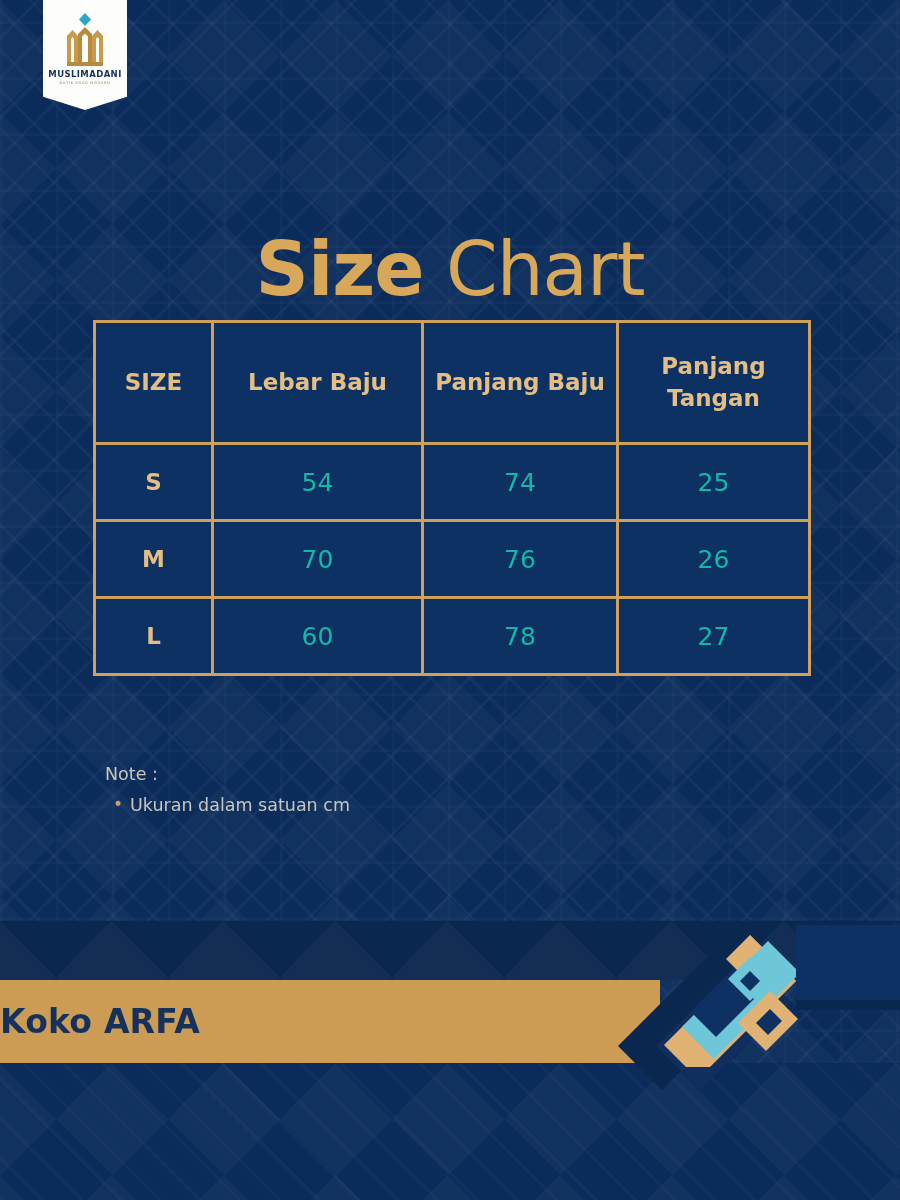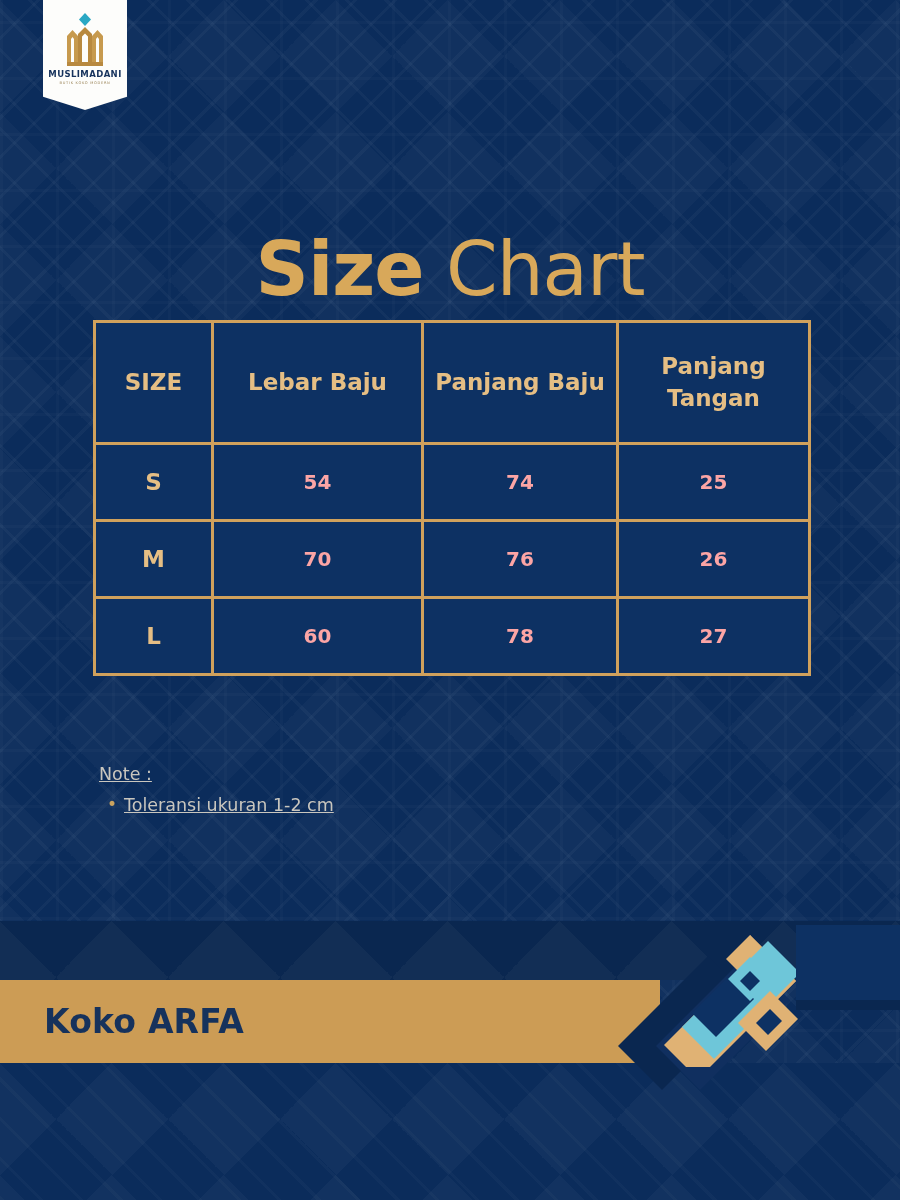--- a/index.html
+++ b/index.html
@@ -121,44 +121,43 @@
   .size-table th {
     height: 122px;
     font-size: 23px;
     font-weight: bold;
     color: #E5BE84;
     line-height: 1.35;
     padding: 4px 6px;
   }
   .size-table td {
     height: 77px;
-    font-size: 20px;
-    color: #fca5a5;
-    font-weight: bold;
+    font-size: 25px;
+    color: #14b8a6;
+    font-weight: normal;
   }
   .size-table td.size-key {
     font-size: 23px;
     font-weight: bold;
     color: #E5BE84;
   }
   .col-size   { width: 118px; }
   .col-lebar  { width: 210px; }
   .col-pbaju  { width: 195px; }
   .col-ptangan{ width: 192px; }
 
   
   .notes {
     position: absolute;
-    left: 99px;
+    left: 105px;
     top: 760px;
     z-index: 4;
     color: #C9C6BE;
     font-size: 17.5px;
     line-height: 1.65;
-    text-decoration: underline;
   }
   .notes-title { margin-bottom: 2px; }
   .notes ul { list-style: none; }
   .notes li { position: relative; padding-left: 25px; }
   .notes li::before {
     content: "\2022";
     position: absolute;
     left: 8px;
     top: -1px;
     color: #C9A25F;
@@ -190,21 +189,20 @@
   .gold-banner {
     position: absolute;
     left: 0;
     top: 980px;
     width: 660px;
     height: 83px;
     background: #CC9C55;
     z-index: 4;
     display: flex;
     align-items: center;
-    padding-left: 44px;
   }
   .gold-banner-text {
     font-size: 33px;
     font-weight: bold;
     color: #16325C;
     letter-spacing: 0.2px;
   }
 
   .chevron-art {
     position: absolute;
@@ -294,21 +292,21 @@
       <td>60</td>
       <td>78</td>
       <td>27</td>
     </tr>
   </tbody>
 </table>
 
 <div class="notes">
   <div class="notes-title">Note :</div>
   <ul>
-    <li>Toleransi ukuran 1-2 cm</li>
+    <li>Ukuran dalam satuan cm</li>
   </ul>
 </div>
 
 <div class="bottom-band"></div>
 <div class="bottom-fill"></div>
 
 <div class="gold-banner">
   <span class="gold-banner-text">Koko ARFA</span>
 </div>
 

